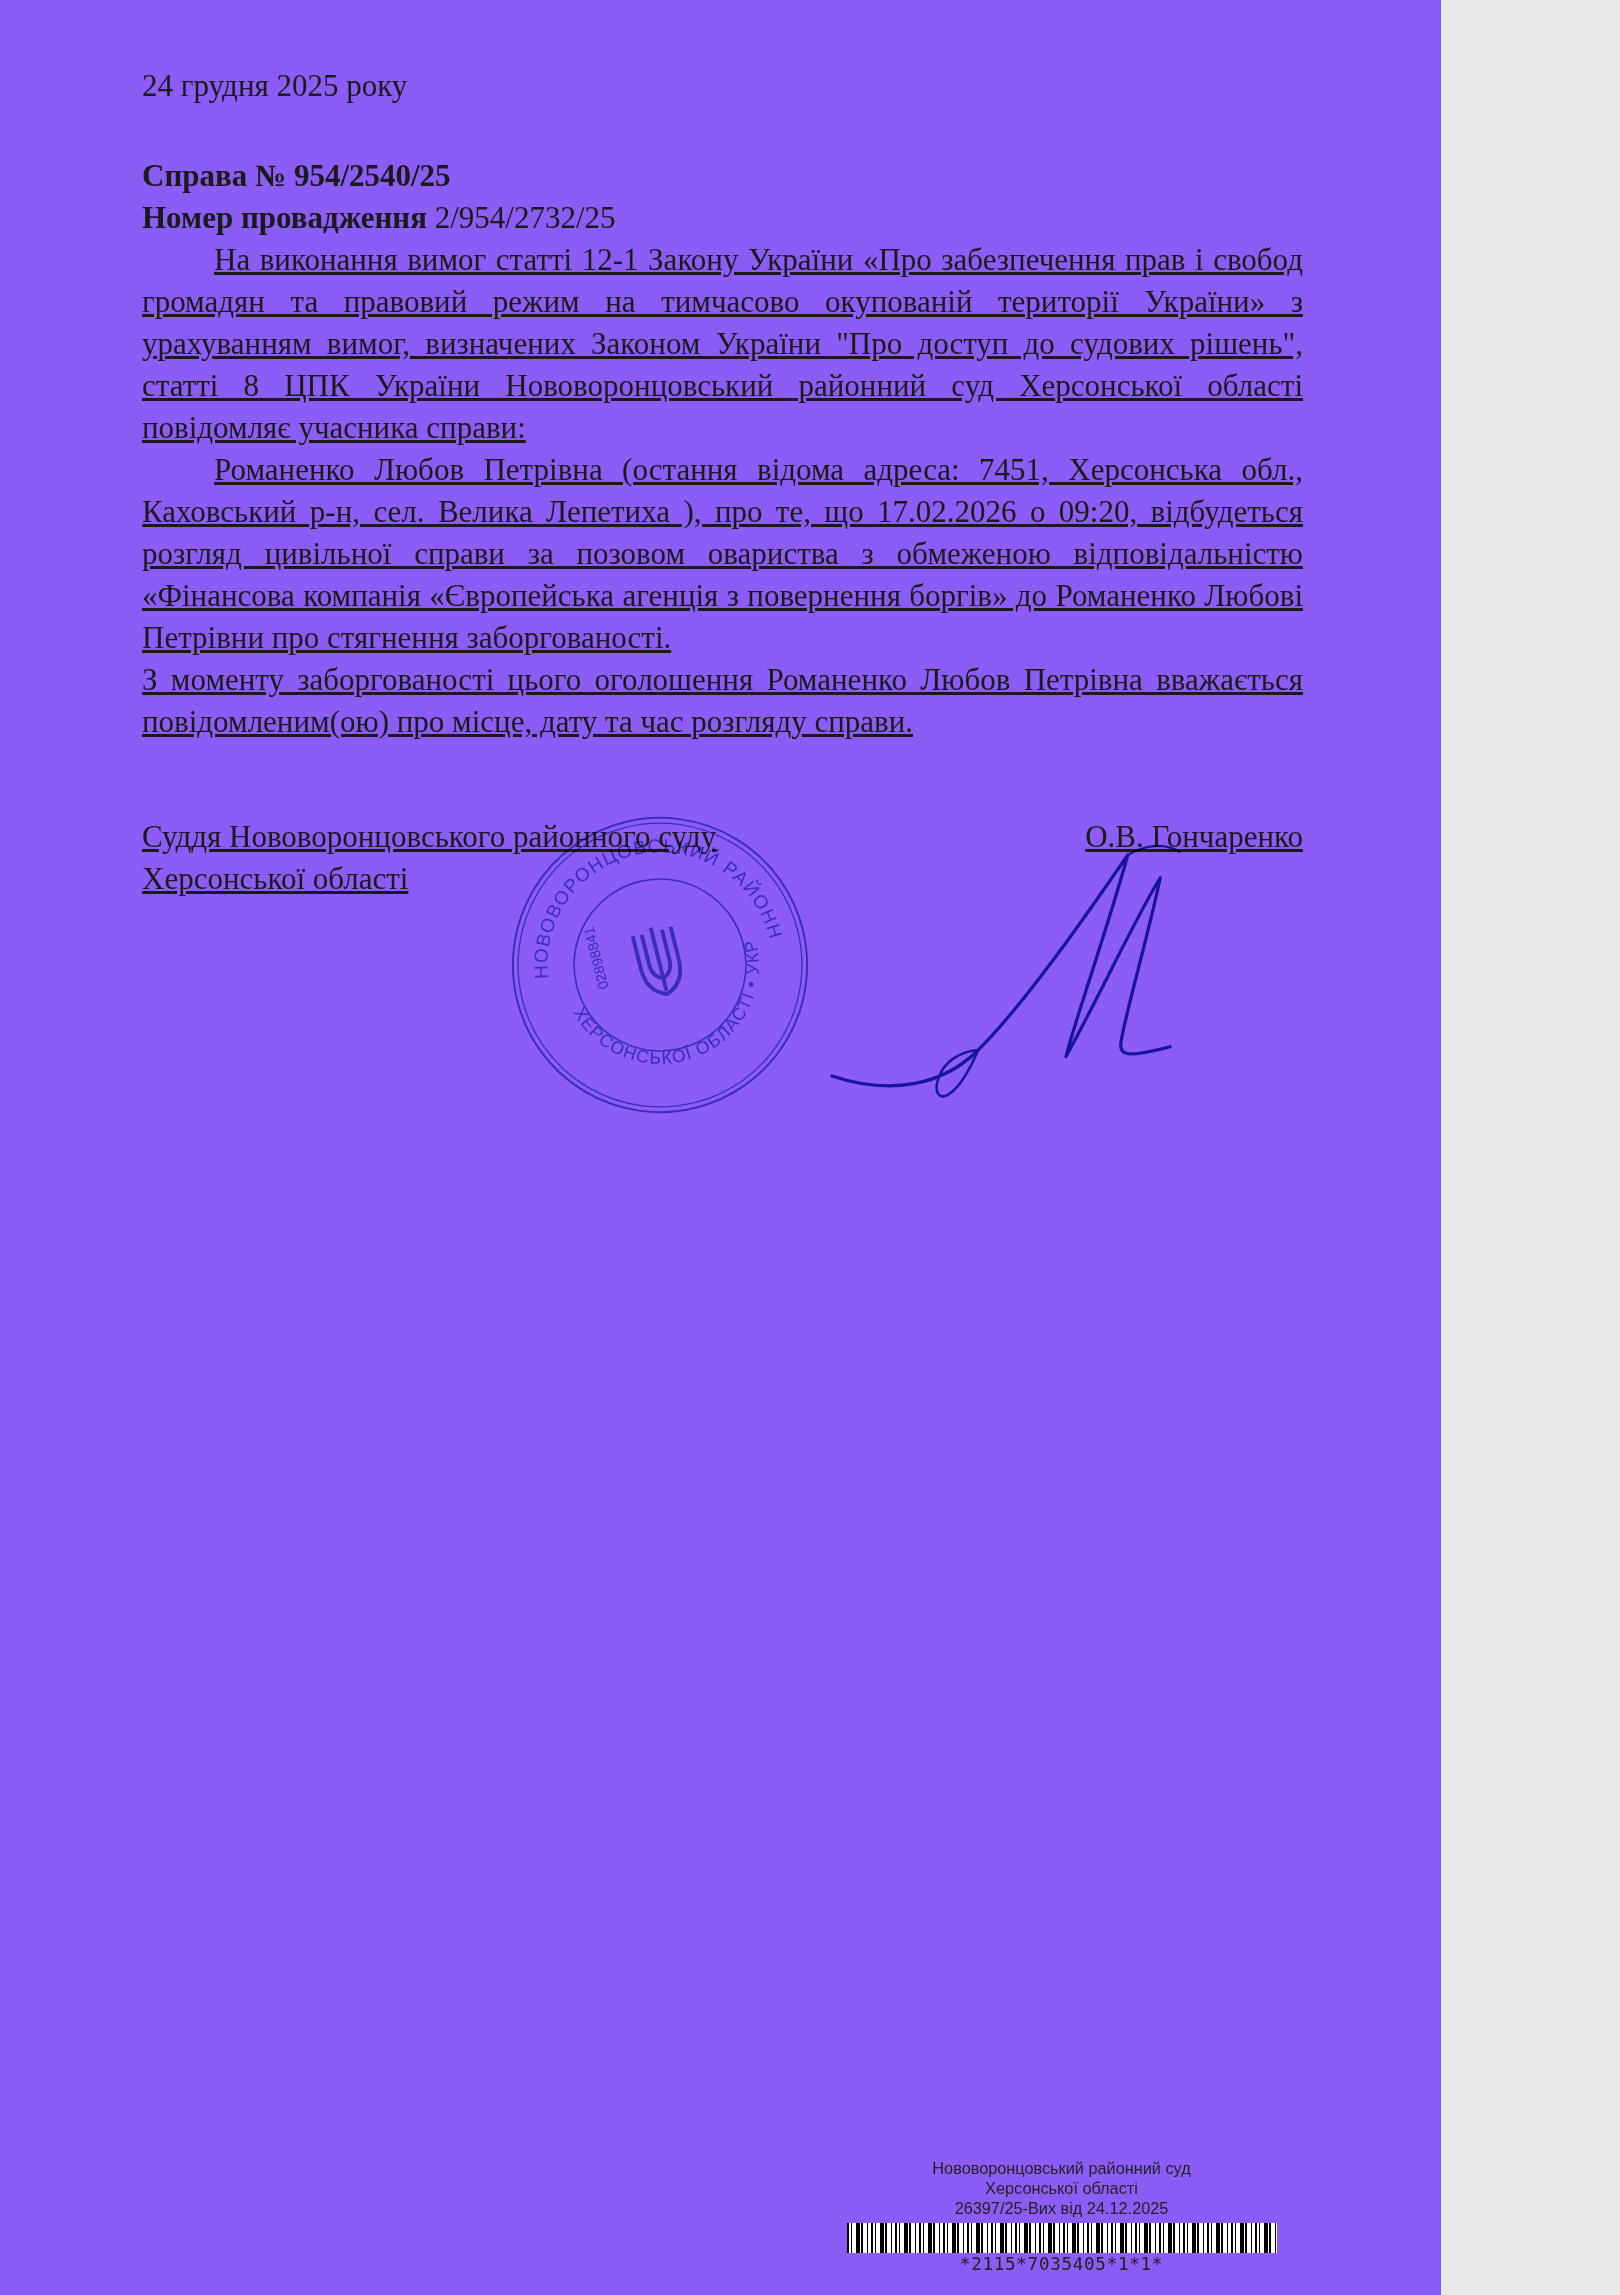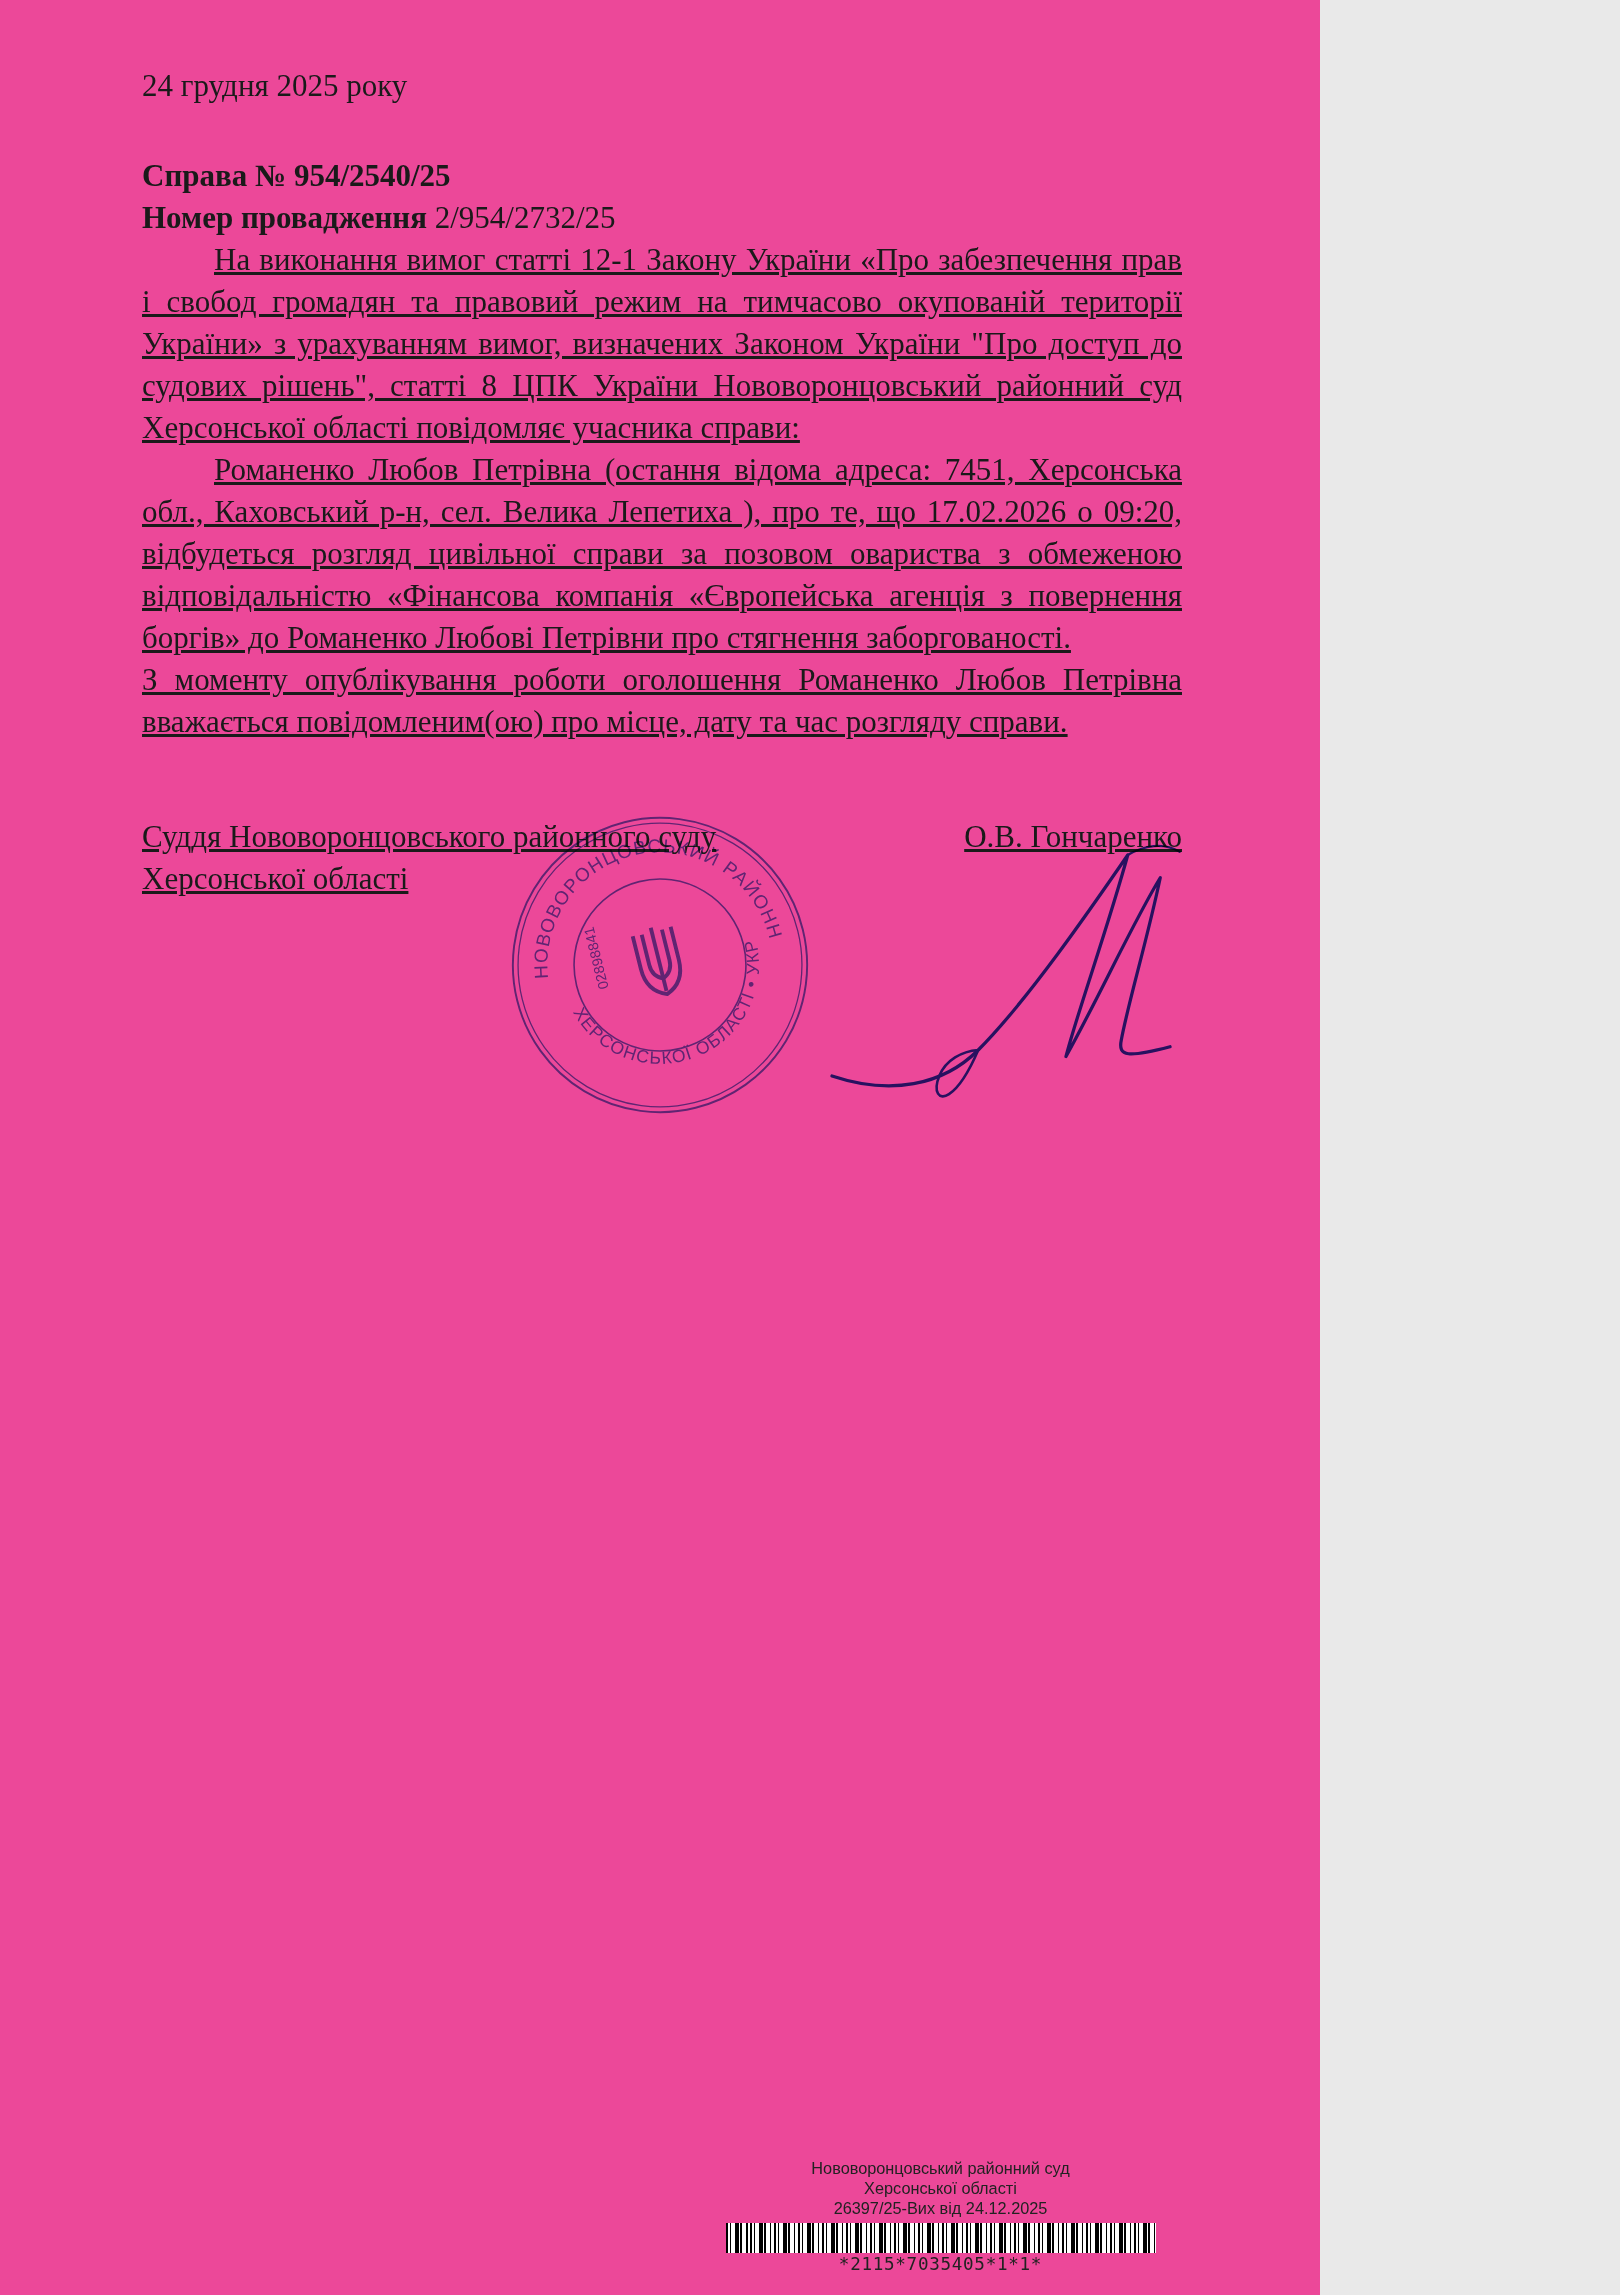--- a/index.html
+++ b/index.html
@@ -1,19 +1,19 @@
 <!DOCTYPE html>
 <html style="font-size:10.4px"><head>
 <meta charset="utf-8">
 <style>
   html,body{margin:0;padding:0;background:#e9e9e9;}
   .page{
     position:relative;
-    width:1320px;height:2295px;
-    background:#ec4899;
+    width:1441px;height:2295px;
+    background:#8b5cf6;
     font-family:"Liberation Serif", serif;
     color:#1a1a1a;
     overflow:hidden;
   }
   .content{
     position:absolute;
     left:142px;right:138px;top:65px;
     font-size:31px;line-height:42px;
   }
   .hdr-line{white-space:nowrap;}
@@ -82,21 +82,21 @@
   <div class="content">
 
     <div class="hdr-line">24 грудня 2025 року</div>
 
 
     <div class="case-line">Справа № 954/2540/25</div>
     <div class="proc-line"><span class="b">Номер провадження</span><span> 2/954/2732/25</span></div>
 
     <p class="body-par indent par-gap">На виконання вимог статті 12-1 Закону України «Про забезпечення прав і свобод громадян та правовий режим на тимчасово окупованій території України» з урахуванням вимог, визначених Законом України "Про доступ до судових рішень", статті 8 ЦПК України Нововоронцовський районний суд Херсонської області повідомляє учасника справи:</p>
     <p class="body-par indent">Романенко Любов Петрівна  (остання відома адреса: 7451, Херсонська обл., Каховський р-н, сел. Велика Лепетиха ), про те, що  17.02.2026 о 09:20, відбудеться розгляд цивільної справи за позовом овариства з обмеженою відповідальністю «Фінансова компанія «Європейська агенція з повернення боргів» до Романенко Любові Петрівни про стягнення заборгованості.</p>
-    <p class="body-par par-gap">З моменту опублікування роботи оголошення Романенко Любов Петрівна вважається повідомленим(ою) про місце, дату та час розгляду справи.</p>
+    <p class="body-par par-gap">З моменту заборгованості цього оголошення Романенко Любов Петрівна вважається повідомленим(ою) про місце, дату та час розгляду справи.</p>
 
     <div class="judge-block">
       <div class="judge-left">
         <div>Суддя Нововоронцовського районного суду</div>
         <div>Херсонської області</div>
       </div>
       <div class="judge-right">О.В. Гончаренко</div>
     </div>
 
   </div>

